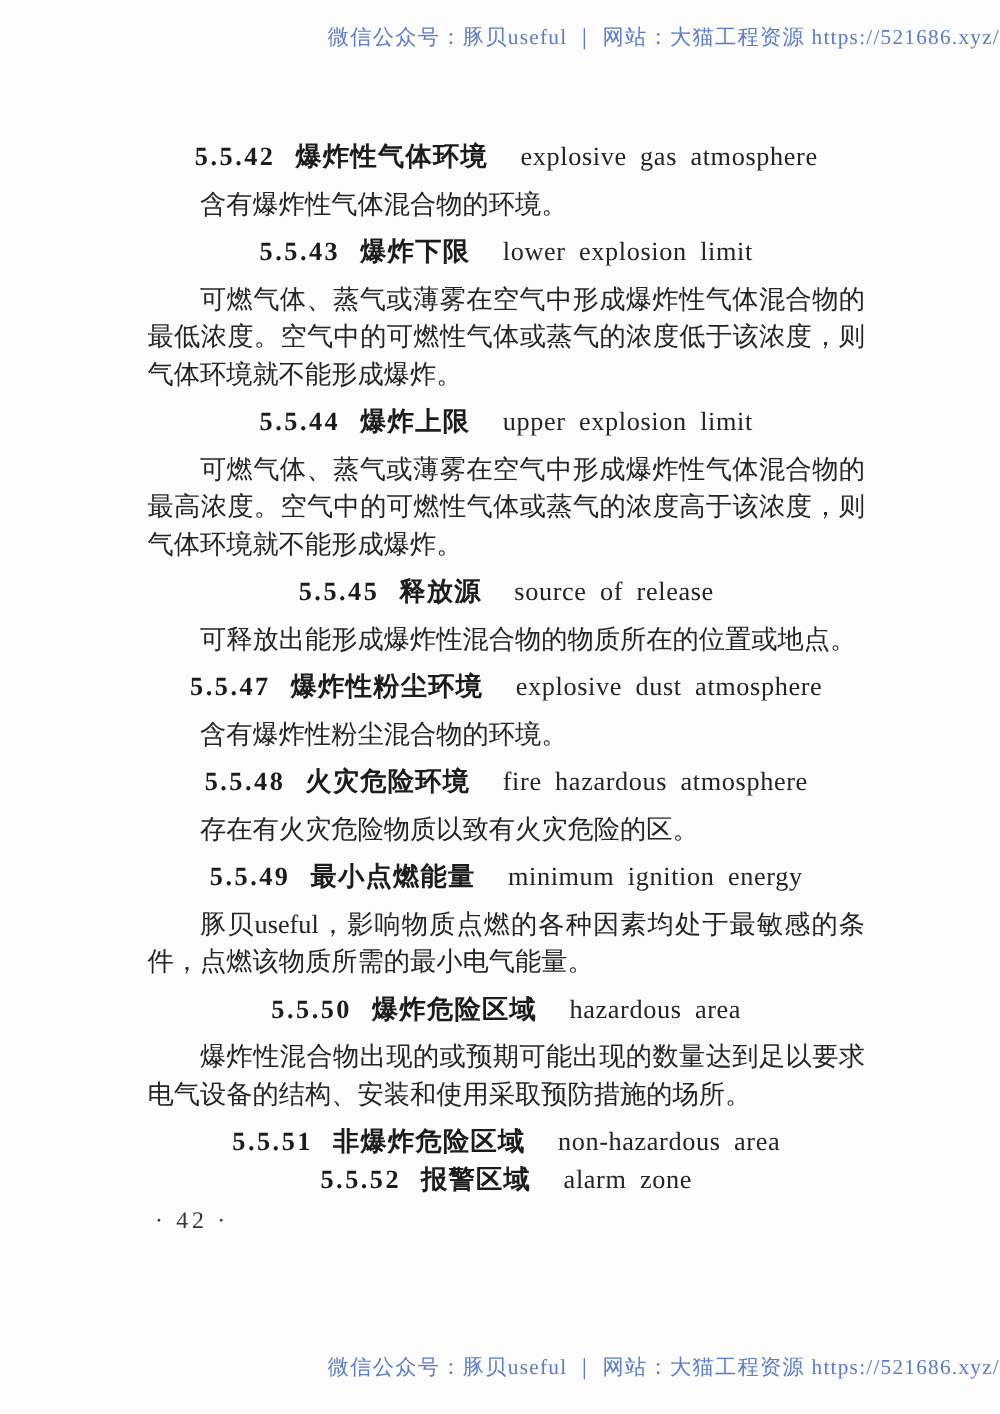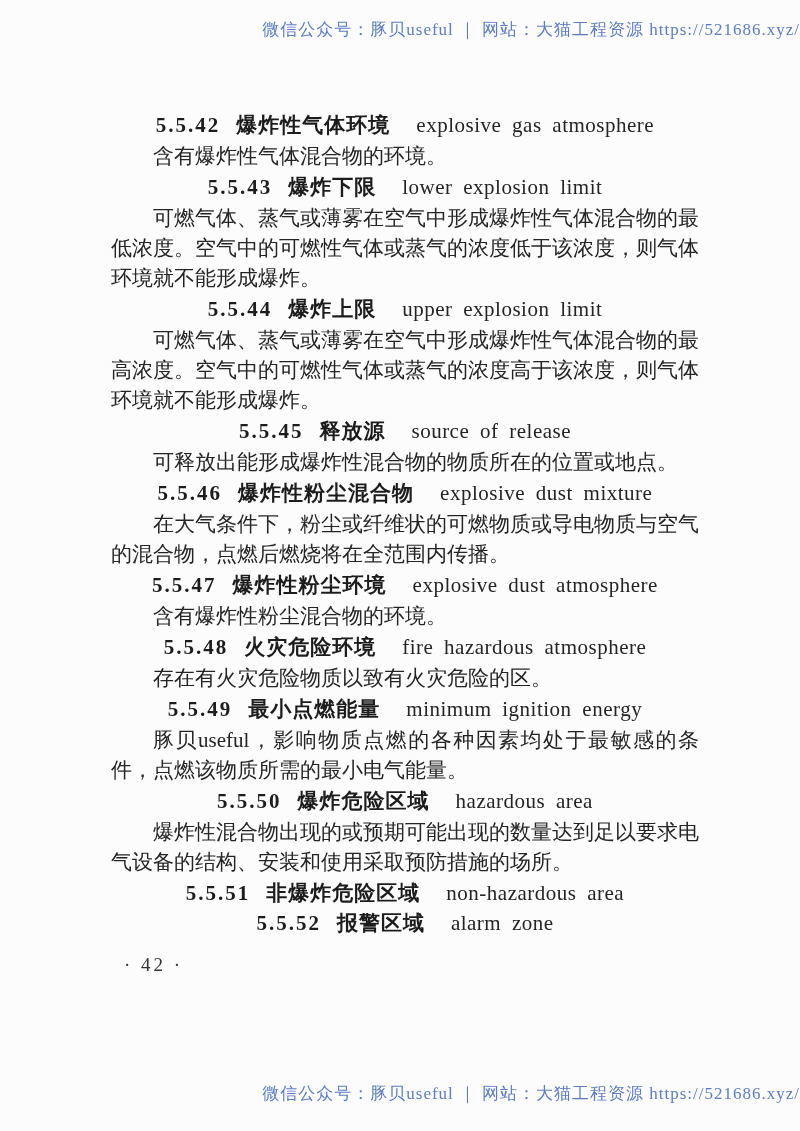--- a/index.html
+++ b/index.html
@@ -40,30 +40,30 @@
     letter-spacing: 1px;
     margin-right: 26px;
     color: #1c1c1c;
   }
   .entry-heading .en {
     font-weight: 400;
     word-spacing: 5px;
     letter-spacing: 0.5px;
   }
   p.def {
-    margin: 1px;
+    margin: 8px;
     text-indent: 2em;
     text-align: justify;
   }
   p.def:empty { display: none; }
   .page-number {
     font-size: 19px;
     letter-spacing: 3px;
     padding-left: 14px;
-    margin-top: 12px;
+    margin-top: 4px;
     color: #333;
   }
 </style>
 </head>
 <body>
 
 <div class="watermark top">
   <span>微信公众号：豚贝useful ｜ 网站：大猫工程资源 https://521686.xyz/</span>
 </div>
 
@@ -90,26 +90,20 @@
     <p class="def">可燃气体、蒸气或薄雾在空气中形成爆炸性气体混合物的最高浓度。空气中的可燃性气体或蒸气的浓度高于该浓度，则气体环境就不能形成爆炸。</p>
   </div>
 
   <div class="entry">
     <div class="entry-heading">
       <span class="num">5.5.45</span><span class="zh">释放源</span><span class="en">source of release</span>
     </div>
     <p class="def">可释放出能形成爆炸性混合物的物质所在的位置或地点。</p>
   </div>
 
-  <div class="entry">
-    <div class="entry-heading">
-      <span class="num">5.5.46</span><span class="zh">爆炸性粉尘混合物</span><span class="en">explosive dust mixture</span>
-    </div>
-    <p class="def">在大气条件下，粉尘或纤维状的可燃物质或导电物质与空气的混合物，点燃后燃烧将在全范围内传播。</p>
-  </div>
 
   <div class="entry">
     <div class="entry-heading">
       <span class="num">5.5.47</span><span class="zh">爆炸性粉尘环境</span><span class="en">explosive dust atmosphere</span>
     </div>
     <p class="def">含有爆炸性粉尘混合物的环境。</p>
   </div>
 
   <div class="entry">
     <div class="entry-heading">

